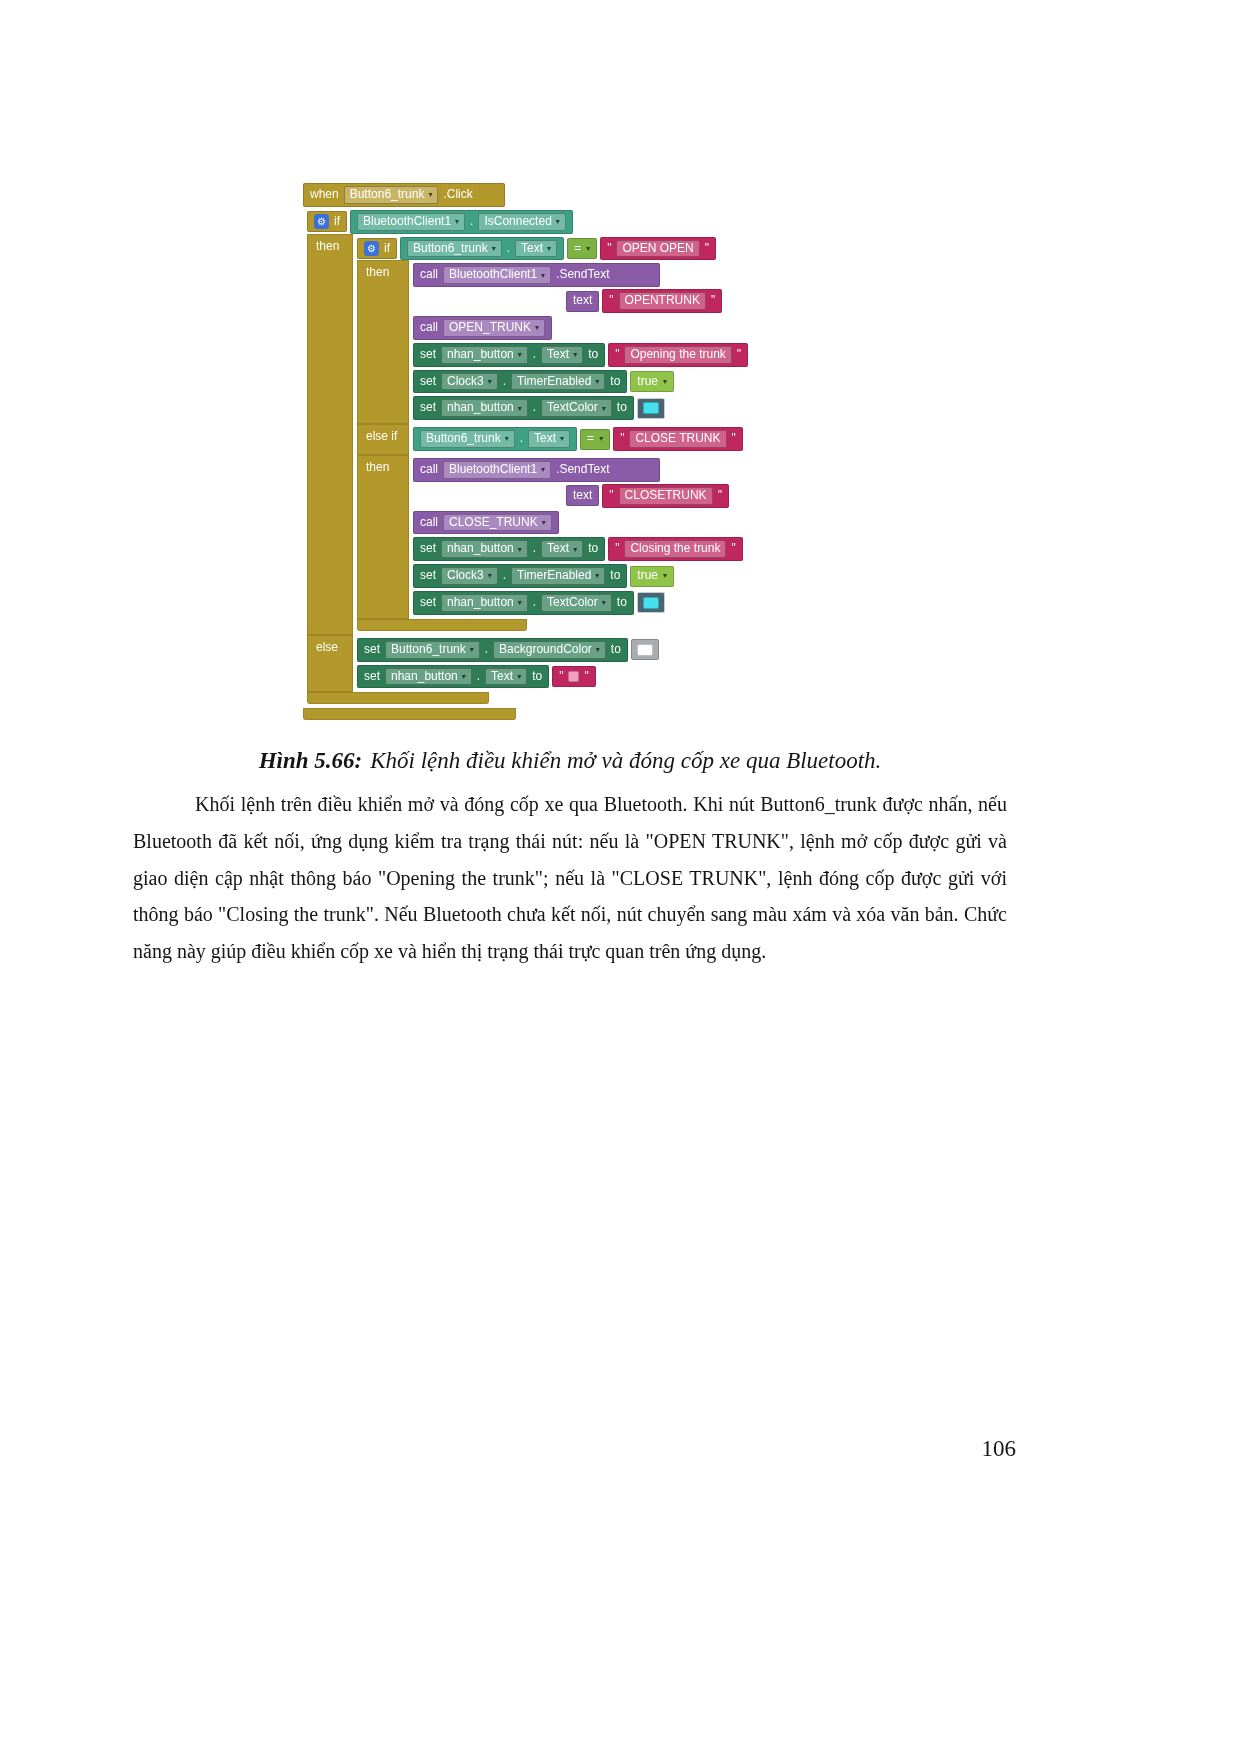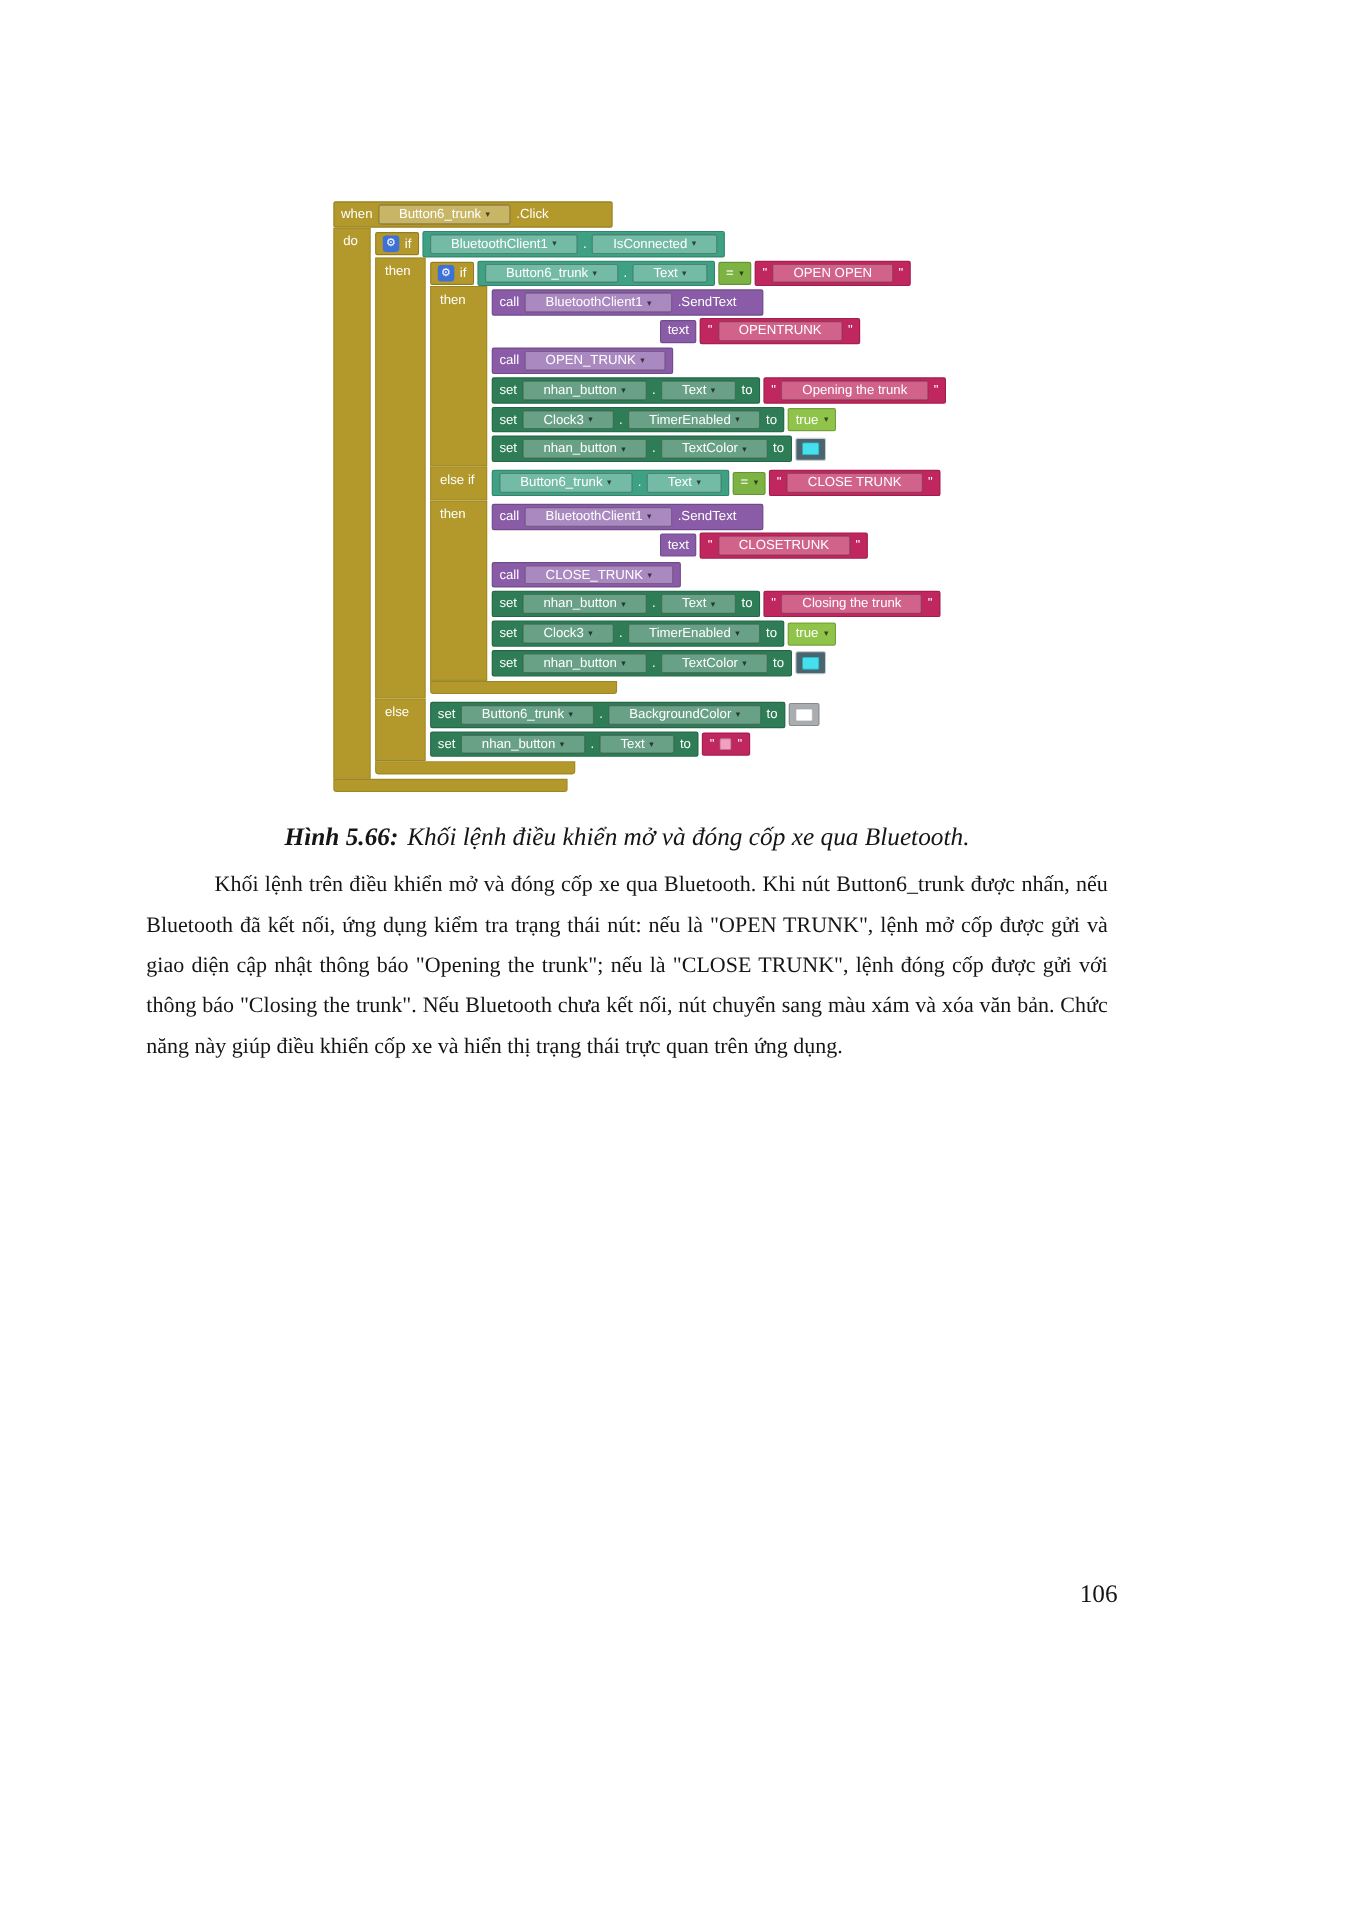--- a/index.html
+++ b/index.html
@@ -18,21 +18,21 @@
   .ai{font-family:"Liberation Sans",sans-serif;font-size:12px;color:#fff;width:max-content;}
   .ai *{line-height:1.15;}
   .brow{display:flex;align-items:center;gap:5px;padding:3px 7px;border-radius:2px;width:max-content;min-height:21px;box-shadow:inset 0 0 0 1px rgba(0,0,0,.18);}
   .bg-gold{background:var(--event-gold,#b3992b);}
   .bg-purple{background:var(--call-purple,#8a5ca8);}
   .bg-setter{background:var(--setter-green,#2e7d57);text-align:right;}
   .bg-getter{background:var(--getter-teal,#3fa184);}
   .bg-logic{background:var(--logic-green,#7cb342);}
   .bg-magenta{background:var(--string-magenta,#c0275e);}
   .bg-true{background:var(--true-green,#8fc34a);}
-  .chip{display:inline-flex;align-items:center;gap:4px;background:rgba(255,255,255,.28);border:1px solid rgba(0,0,0,.3);border-radius:2px;padding:1px 18px;white-space:nowrap;}
+  .chip{display:inline-flex;align-items:center;gap:4px;background:rgba(255,255,255,.28);border:1px solid rgba(0,0,0,.3);border-radius:2px;padding:1px 5px;white-space:nowrap;}
   .dd{font-size:8px;color:rgba(0,0,0,.65);}
   .gear{display:inline-flex;align-items:center;justify-content:center;width:15px;height:15px;border-radius:3px;background:#3d71d8;font-size:10px;color:#fff;flex:none;}
   .hgroup{display:flex;align-items:center;gap:3px;width:max-content;}
   .vgroup{display:flex;flex-direction:column;gap:3px;width:max-content;}
   .sect{display:flex;align-items:stretch;width:max-content;}
   .spine{background:var(--event-gold,#b3992b);padding:6px 8px 0 9px;box-shadow:inset 0 0 0 1px rgba(0,0,0,.12);white-space:nowrap;}
   .spine-do{min-width:34px;}
   .spine-outer{min-width:46px;}
   .spine-inner{min-width:52px;}
   .stack{display:flex;flex-direction:column;gap:3px;padding:3px 0 4px 4px;align-items:flex-start;}
@@ -48,31 +48,30 @@
   .st-row2 .spacer{flex:1;min-width:150px;}
 </style>
 </head>
 <body>
 
 <div class="content">
 
 
   <div class="figure ai">
 
-    <div class="brow bg-gold" style="width:254px">
+    <div class="brow bg-gold" style="width:202px">
       <span>when</span>
       <span class="chip">
         <span>Button6_trunk</span>
         <span class="dd">▾</span>
       </span>
       <span>.Click</span>
     </div>
 
     <div class="sect">
-      <div class="spine spine-do">do</div>
       <div class="stack">
 
         <div class="vgroup" style="gap:0">
           <div class="hgroup">
             <div class="brow bg-gold">
               <span class="gear">⚙</span>
               <span>if</span>
             </div>
             <div class="brow bg-getter">
               <span class="chip">

